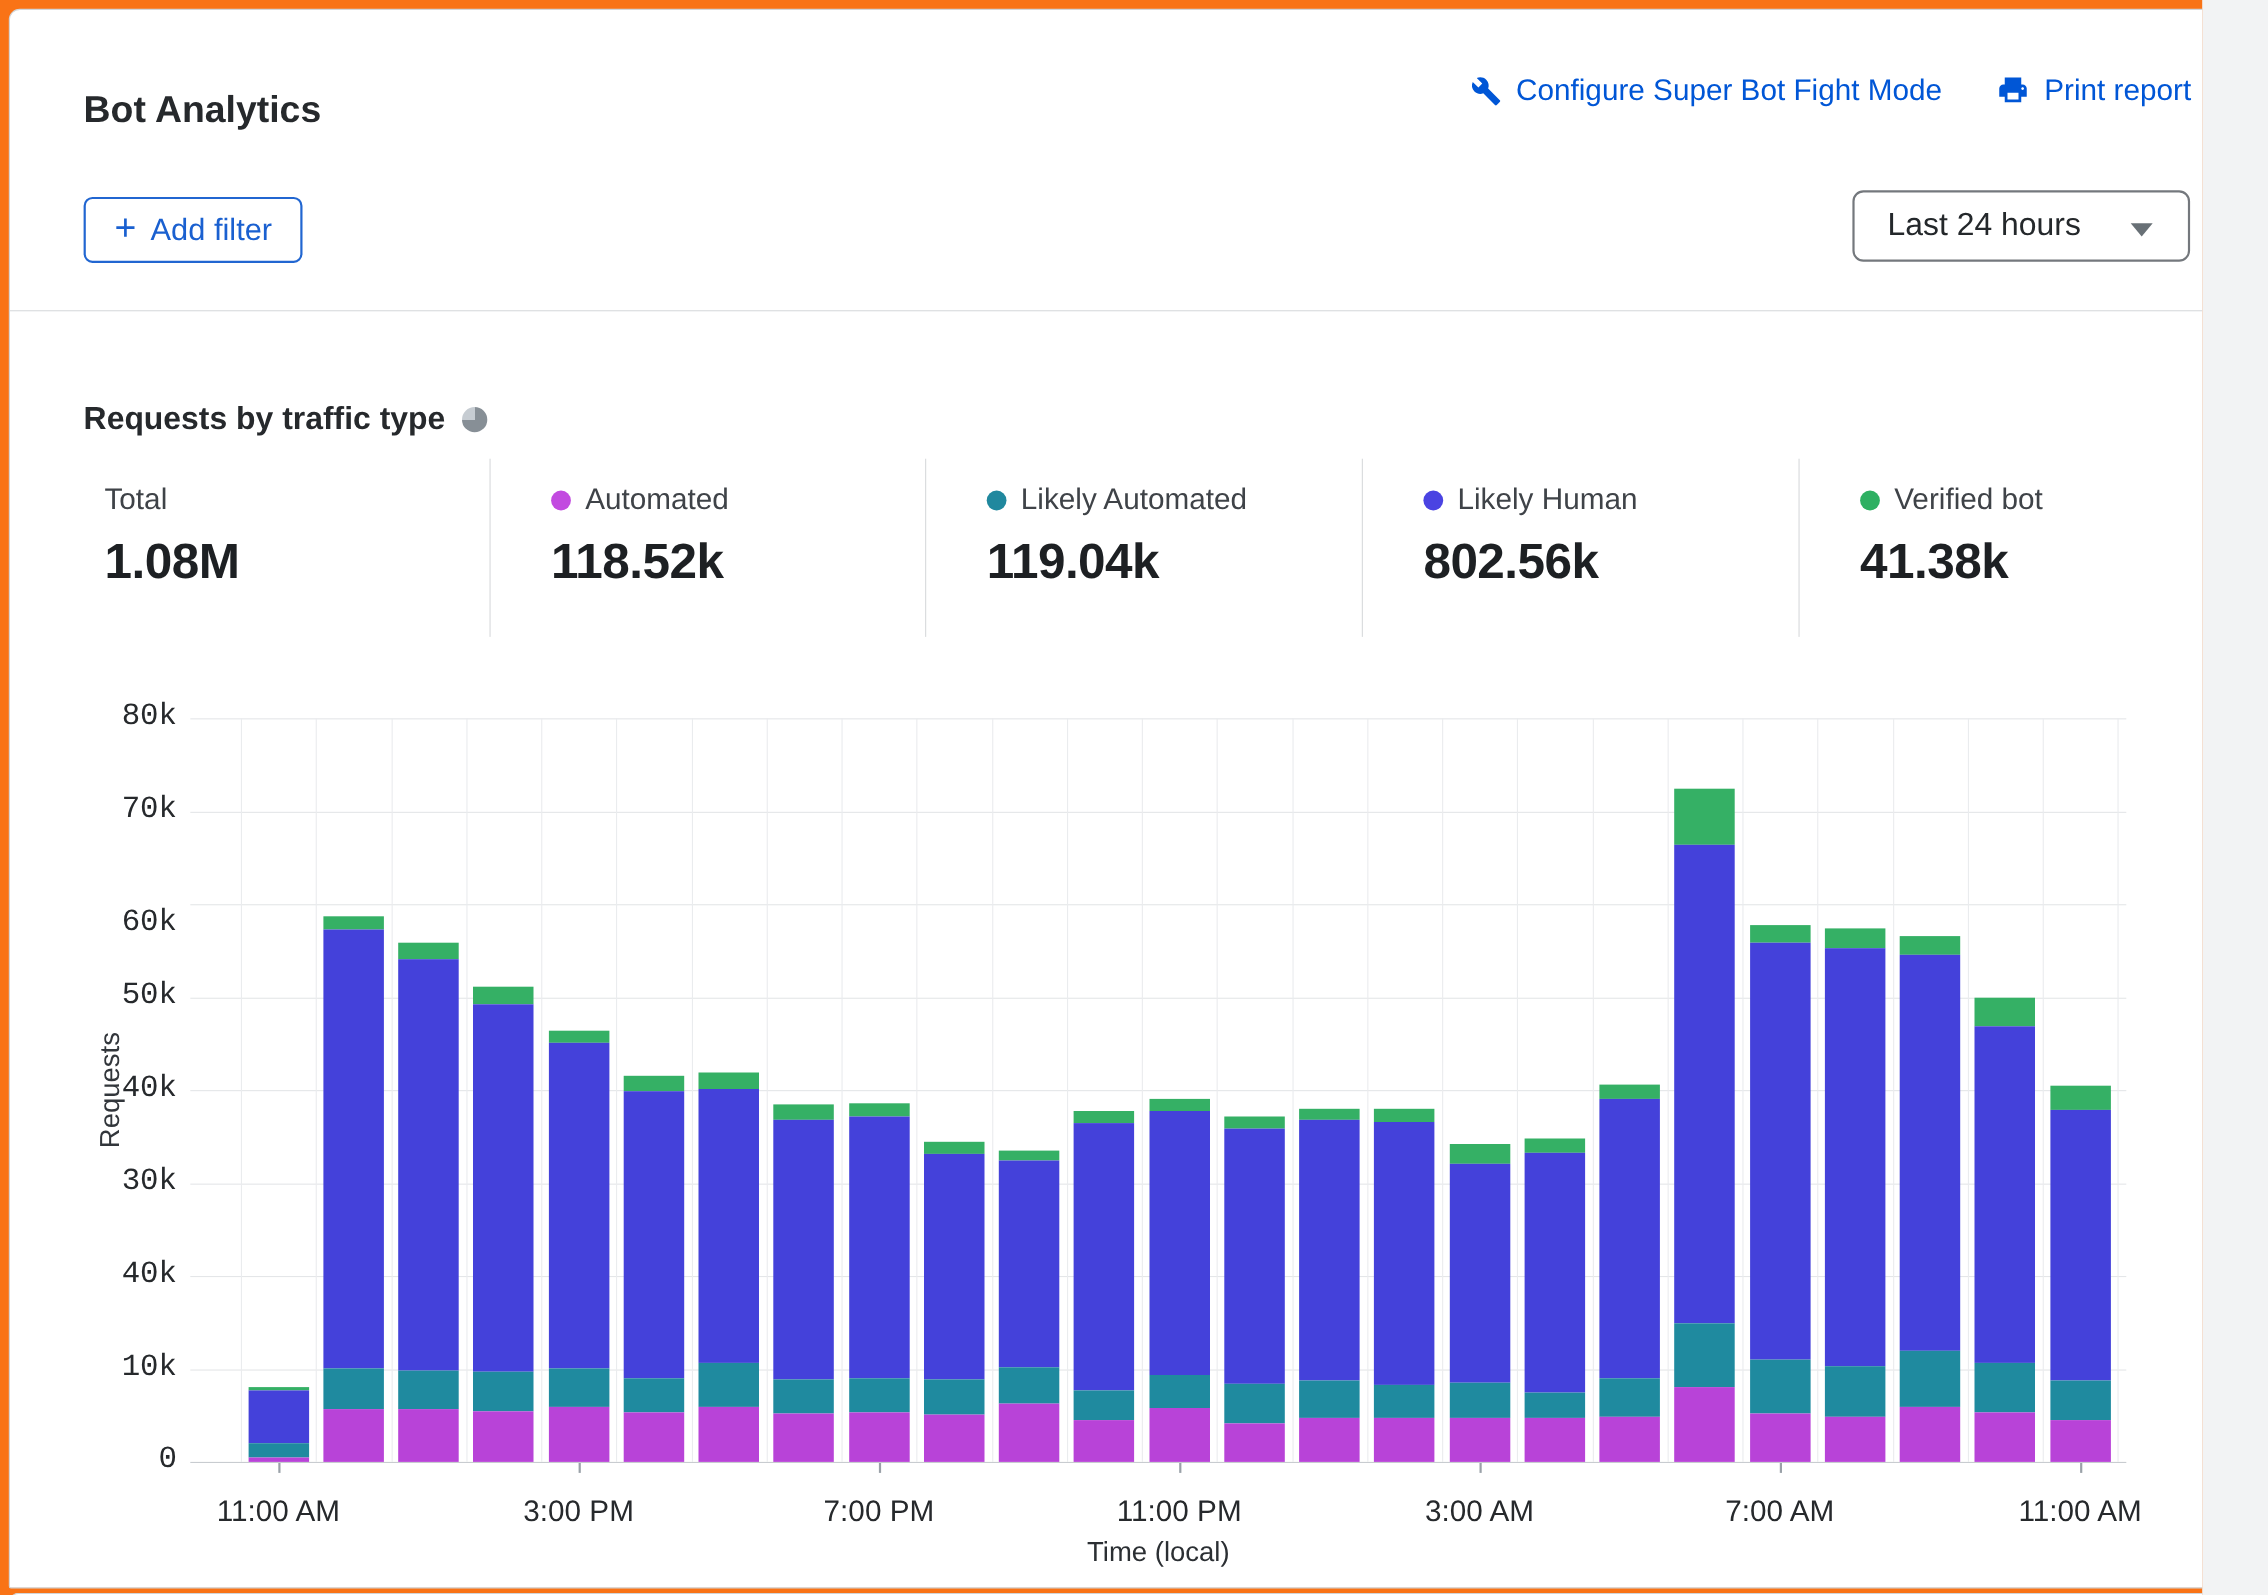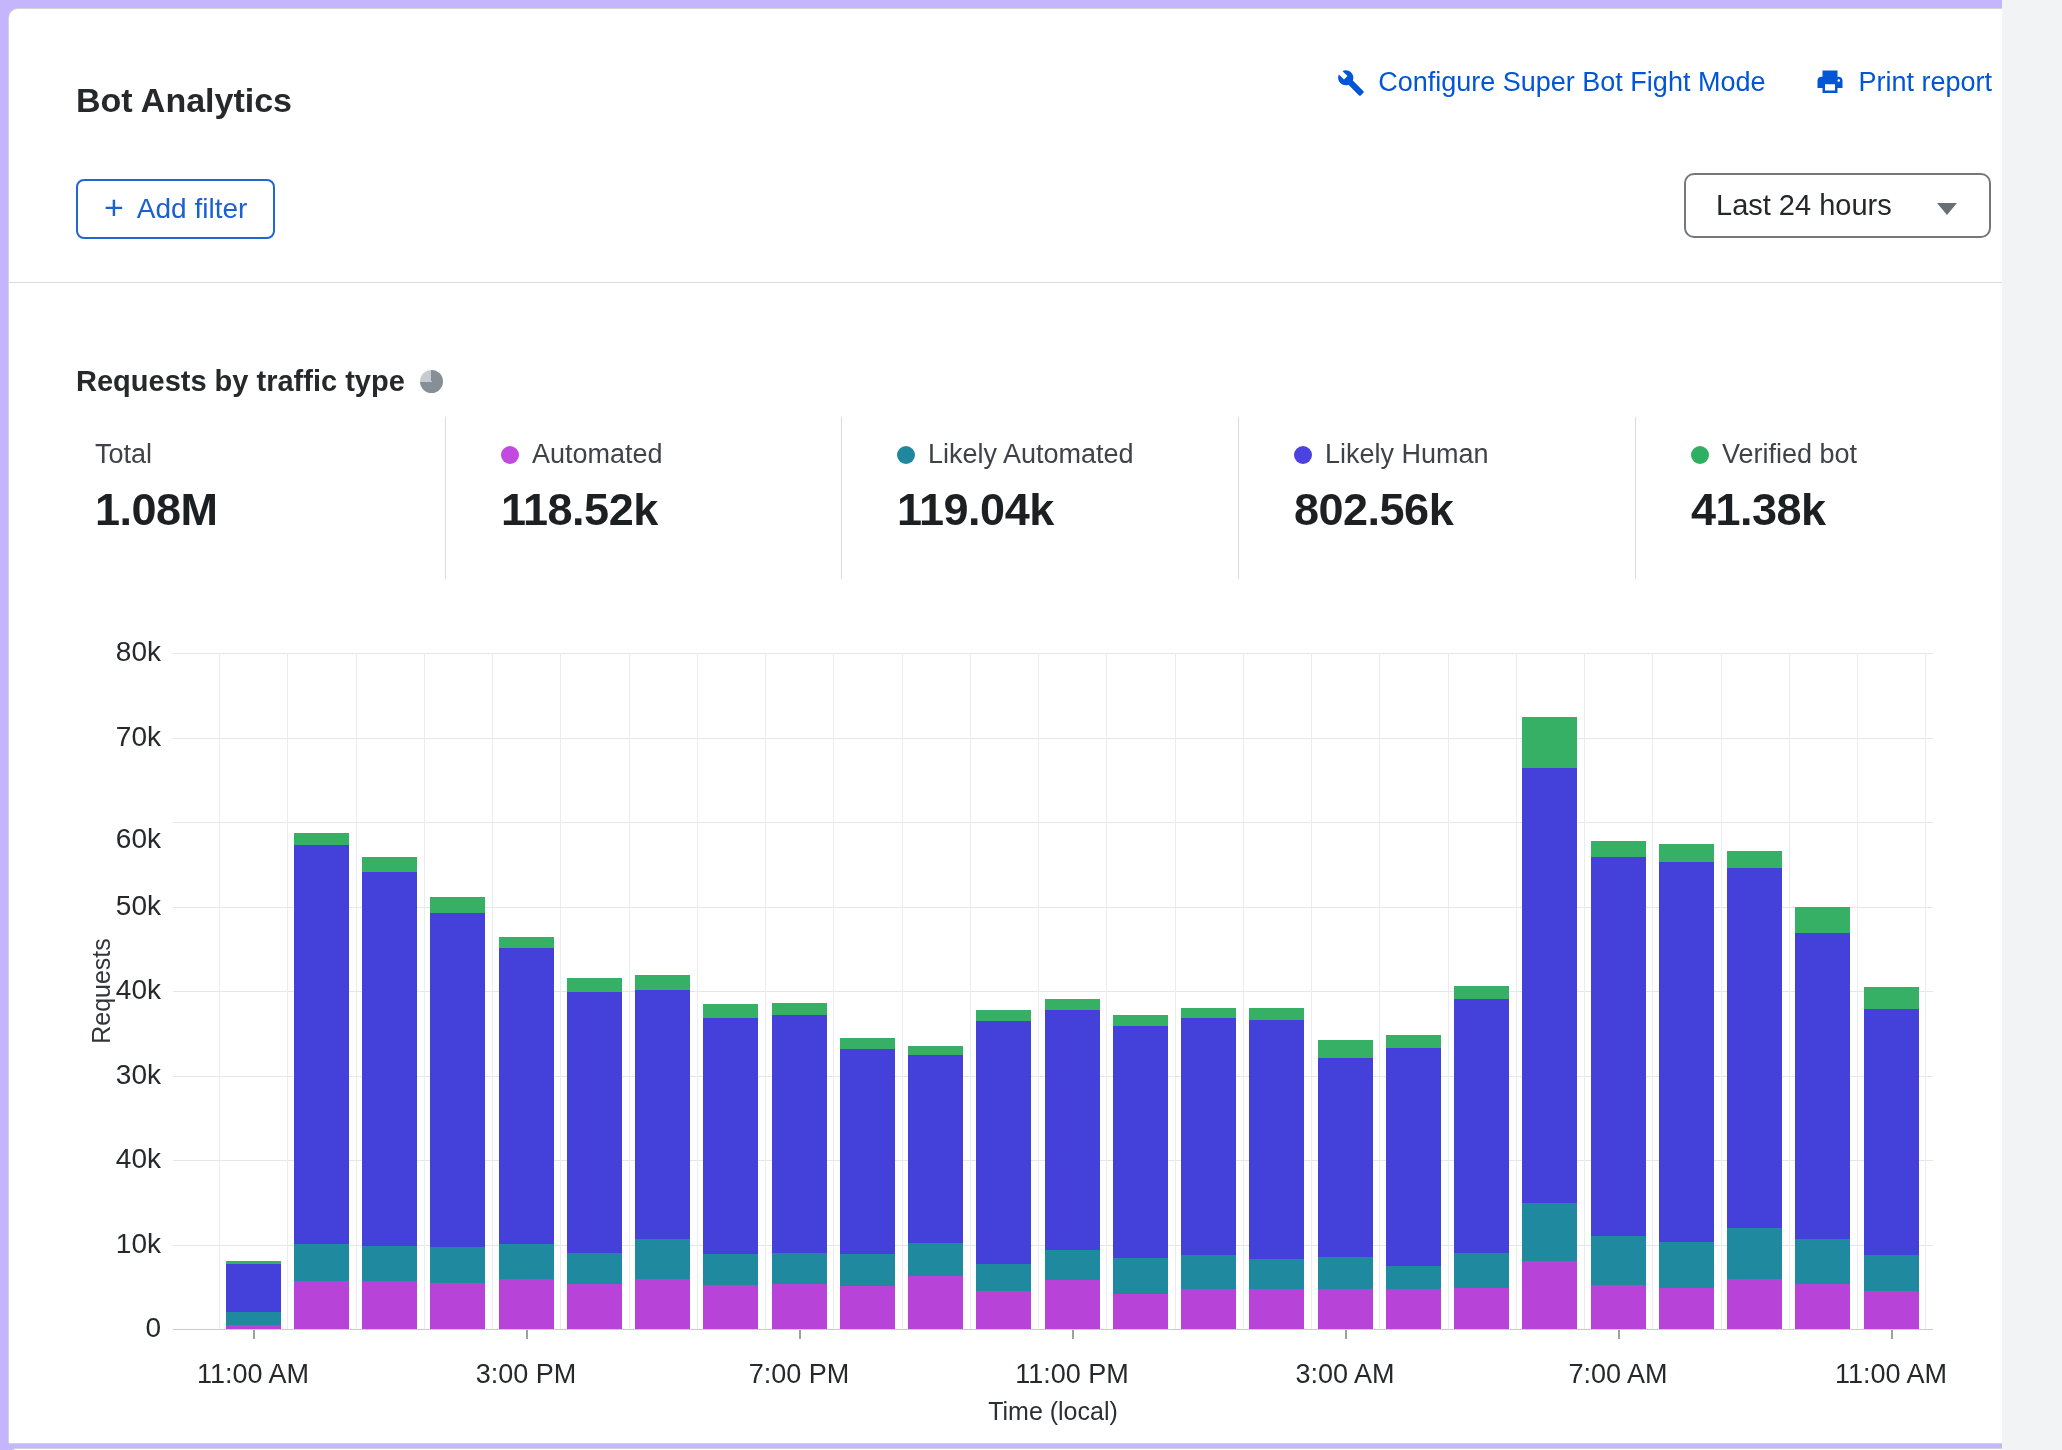--- a/index.html
+++ b/index.html
@@ -1,16 +1,16 @@
 <!DOCTYPE html>
 <html><head>
 <meta charset="utf-8">
 <style>
   html,body{margin:0;padding:0;background:#f2f3f4;}
-  .screen{position:relative;width:2002px;height:1450px;background:#c4b5fd;overflow:hidden;
+  .screen{position:relative;width:2002px;height:1450px;background:#f97316;overflow:hidden;
           font-family:"Liberation Sans", sans-serif;color:#24282c;}
   .card{position:absolute;left:8px;top:8px;width:2045px;height:1434px;background:#ffffff;
         border:1px solid #d2d5d8;border-radius:10px 10px 2px 2px;}
   .card2{position:absolute;left:8px;top:1448px;width:2045px;height:8px;background:#ffffff;
         border:1px solid #d2d5d8;border-bottom:none;border-radius:10px 10px 0 0;}
   
   .page-title{position:absolute;left:67px;top:72px;font-size:34px;font-weight:700;color:#26292c;}
   .links{position:absolute;top:58px;right:62px;display:flex;align-items:center;gap:50px;}
   .link{display:flex;align-items:center;gap:13px;color:#0056d6;font-size:27px;cursor:pointer;}
   .link svg{display:block;}
@@ -32,21 +32,21 @@
   .stat-divider{position:absolute;top:408px;height:162px;border-left:1px solid #d8dadc;}
   .stat-col{position:absolute;top:430px;margin-left:19px;}
   .stat-head{display:flex;align-items:center;gap:13px;font-size:27px;color:#3f4348;}
   .dot{width:18px;height:18px;border-radius:50%;}
   .stat-value{margin-top:14px;font-size:45px;font-weight:700;color:#1d2023;letter-spacing:-0.5px;}
   
   .plot{position:absolute;left:164px;top:644px;width:1760px;height:676px;
         border-bottom:1px solid #c8ccd0;}
   .hgrid{position:absolute;left:0;width:100%;height:0;border-top:1px solid #e4e6e8;}
   .vgrid{position:absolute;top:0;height:100%;width:0;border-left:1px solid #eaecee;}
-  .ylab{position:absolute;left:42px;width:110px;text-align:right;font-size:28px;color:#26292c;}
+  .ylab{position:absolute;left:42px;width:110px;text-align:right;font-size:28px;color:#26292c;font-family:Liberation Mono, monospace;}
   .y-axis-title{position:absolute;left:92px;top:982px;transform:translate(-50%,-50%) rotate(-90deg);
         white-space:nowrap;font-size:25px;color:#32363b;}
   .bar{position:absolute;bottom:0;display:flex;flex-direction:column;}
   .bar div{width:100%;}
   .xtick{position:absolute;width:0;height:9px;border-left:2px solid #9aa1a8;}
   .xlab{position:absolute;width:160px;text-align:center;font-size:27px;color:#26292c;}
   .x-axis-title{position:absolute;left:164px;top:1388px;width:1760px;text-align:center;
         font-size:25px;color:#2b2f33;}
 </style>
 </head>

